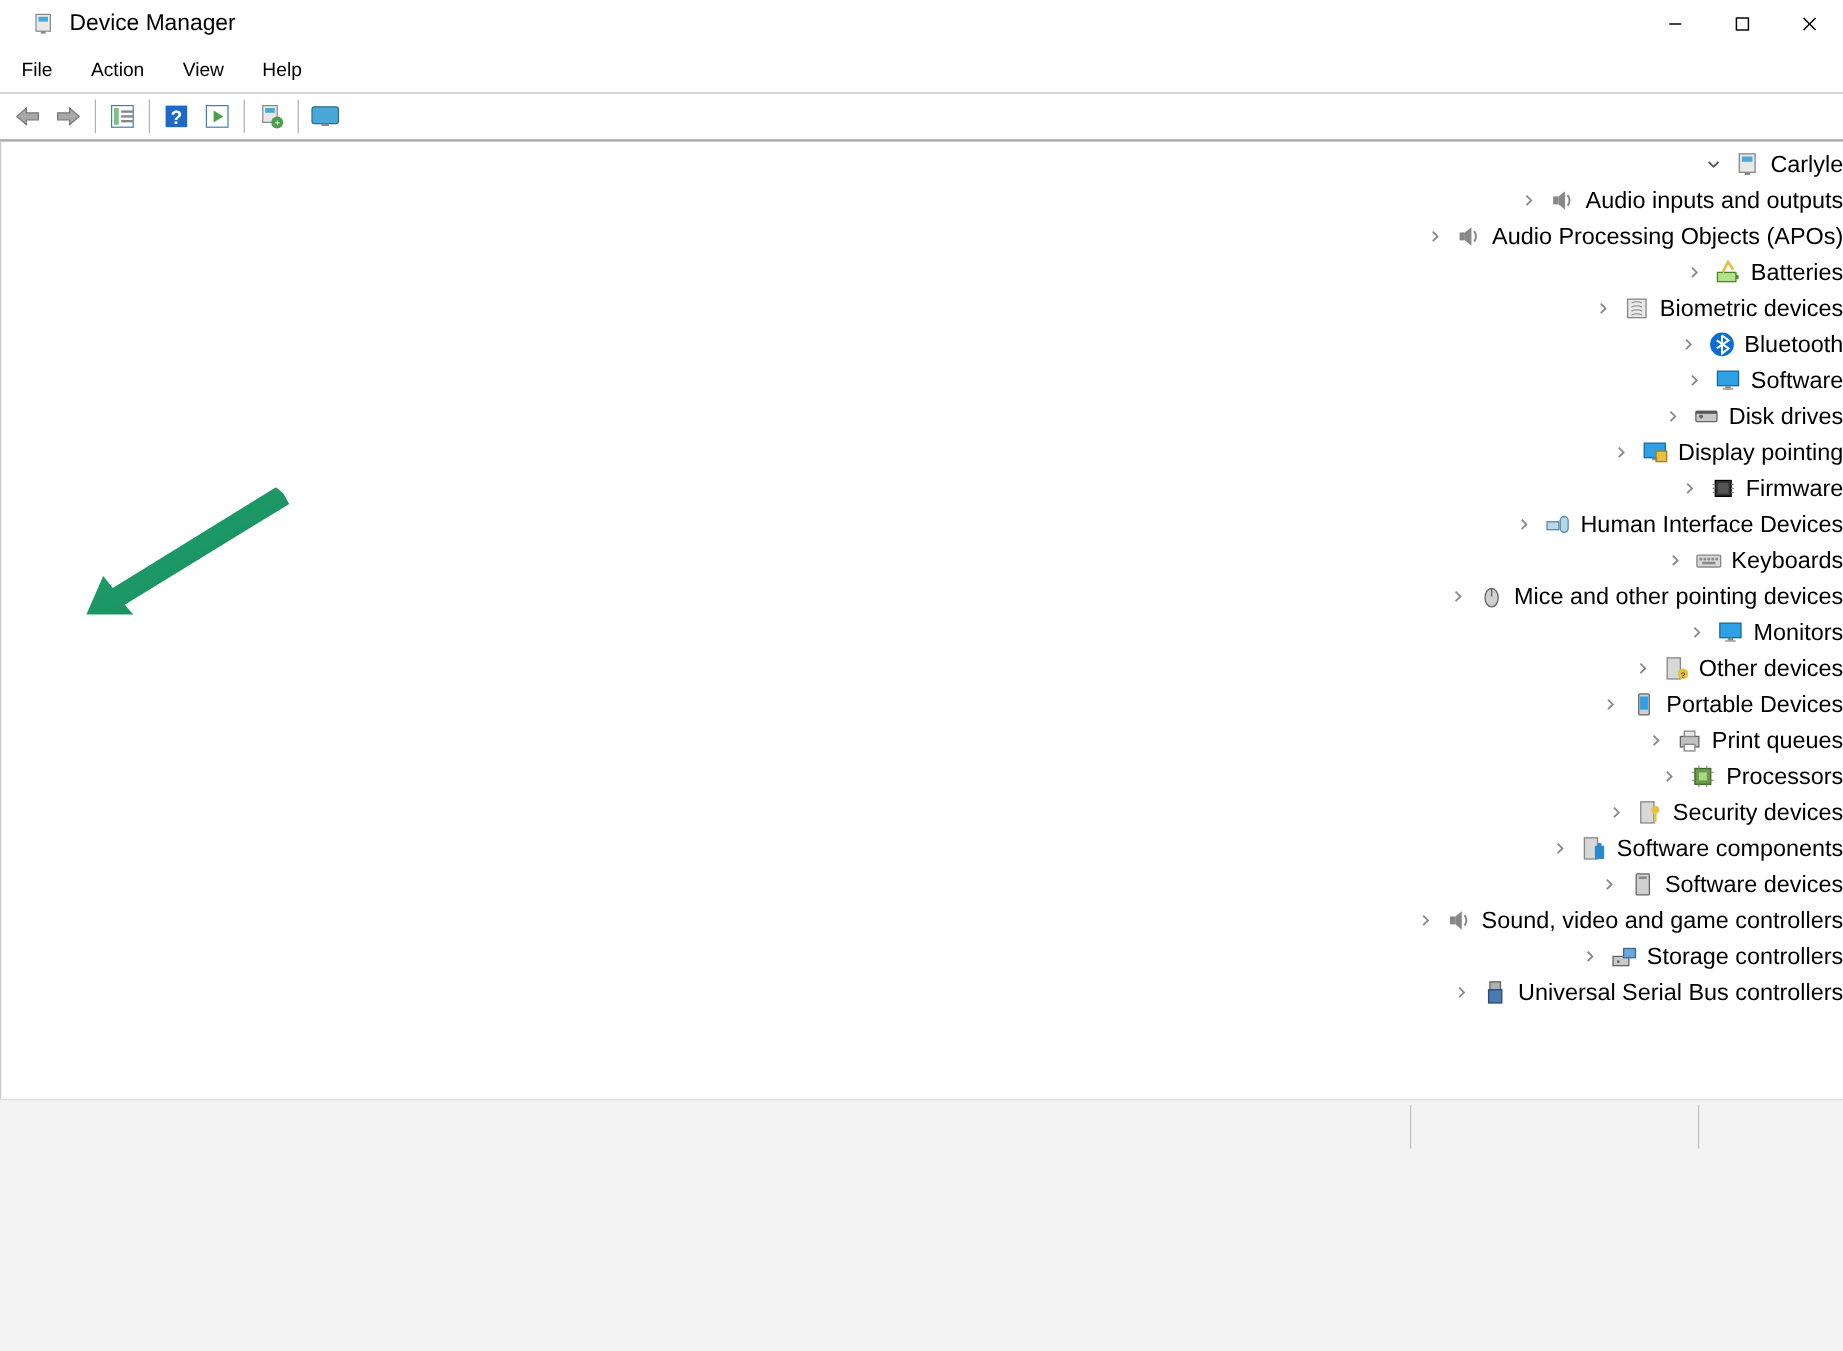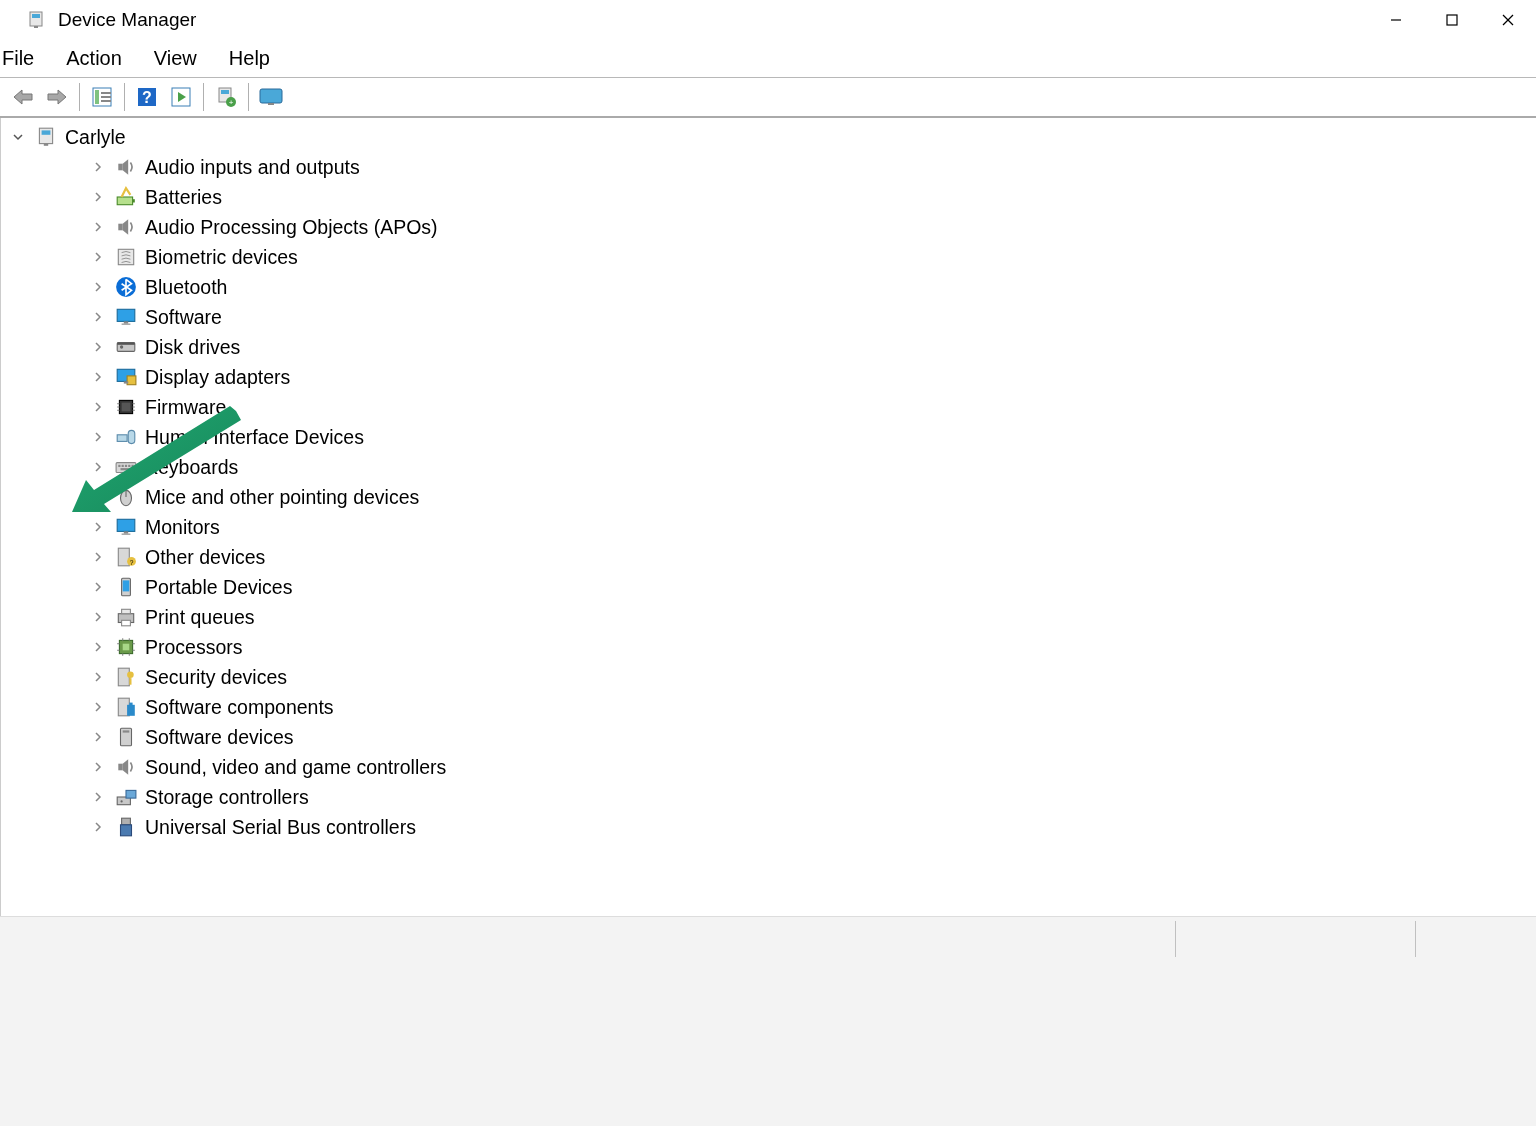--- a/index.html
+++ b/index.html
@@ -27,22 +27,22 @@
   .titlebar-spacer { flex: 1; }
   .win-btn {
     width: 56px; height: 40px;
     display: flex; align-items: center; justify-content: center;
   }
   .win-btn svg { stroke: #000; stroke-width: 1.2; fill: none; }
   .menubar {
     display: flex;
     align-items: center;
     height: 38px;
-    padding-left: 2px;
-    font-size: 20px;
+    padding-left: 18px;
+    font-size: 16px;
     border-bottom: 1px solid #b8b8b8;
   }
   .menubar-item { margin-right: 32px; }
   .toolbar {
     display: flex;
     align-items: center;
     height: 40px;
     padding-left: 6px;
     border-bottom: 2px solid #aaa;
   }
@@ -62,20 +62,21 @@
     height: calc(100% - 40px - 38px - 40px - 210px);
     overflow: hidden;
     position: relative;
   }
   .tree-row {
     display: flex;
     align-items: center;
     height: 30px;
     font-size: 19.5px;
     white-space: nowrap;
+    justify-content: flex-end;
   }
   .tree-row.root { padding-left: 8px; }
   .tree-row.child { padding-left: 40px; margin-left: 48px; }
   .expander {
     width: 18px; height: 18px;
     display: flex; align-items: center; justify-content: center;
     margin-right: 4px;
   }
   .expander svg { width: 12px; height: 12px; }
   .node-icon {
@@ -244,50 +245,50 @@
       <span>Audio inputs and outputs</span>
     </div>
     <div class="tree-row child">
       <span class="expander">
         <svg viewBox="0 0 12 12">
           <path d="M4 2 L8 6 L4 10" fill="none" stroke="#888" stroke-width="1.5"></path>
         </svg>
       </span>
       <span class="node-icon">
         <svg viewBox="0 0 20 20">
+          <rect x="3" y="7" width="4" height="6" fill="#888"></rect>
+          <polygon points="7,7 12,3 12,17 7,13" fill="#888"></polygon>
+          <path d="M14 6 Q17 10 14 14" fill="none" stroke="#888" stroke-width="1.5"></path>
+        </svg>
+      </span>
+      <span>Audio Processing Objects (APOs)</span>
+    </div>
+    <div class="tree-row child">
+      <span class="expander">
+        <svg viewBox="0 0 12 12">
+          <path d="M4 2 L8 6 L4 10" fill="none" stroke="#888" stroke-width="1.5"></path>
+        </svg>
+      </span>
+      <span class="node-icon">
+        <svg viewBox="0 0 20 20">
           <rect x="2" y="10" width="14" height="7" fill="#b6e08c" stroke="#4a8a2a"></rect>
           <rect x="16" y="12" width="2" height="3" fill="#4a8a2a"></rect>
           <path d="M6 10 L10 2 L14 8" fill="none" stroke="#e6c040" stroke-width="2"></path>
         </svg>
       </span>
       <span>Batteries</span>
     </div>
     <div class="tree-row child">
       <span class="expander">
         <svg viewBox="0 0 12 12">
           <path d="M4 2 L8 6 L4 10" fill="none" stroke="#888" stroke-width="1.5"></path>
         </svg>
       </span>
       <span class="node-icon">
         <svg viewBox="0 0 20 20">
-          <rect x="3" y="7" width="4" height="6" fill="#888"></rect>
-          <polygon points="7,7 12,3 12,17 7,13" fill="#888"></polygon>
-          <path d="M14 6 Q17 10 14 14" fill="none" stroke="#888" stroke-width="1.5"></path>
-        </svg>
-      </span>
-      <span>Audio Processing Objects (APOs)</span>
-    </div>
-    <div class="tree-row child">
-      <span class="expander">
-        <svg viewBox="0 0 12 12">
-          <path d="M4 2 L8 6 L4 10" fill="none" stroke="#888" stroke-width="1.5"></path>
-        </svg>
-      </span>
-      <span class="node-icon">
-        <svg viewBox="0 0 20 20">
           <rect x="3" y="3" width="14" height="14" fill="#e8e8e8" stroke="#888"></rect>
           <path d="M6 6 Q10 4 14 6 M6 9 Q10 7 14 9 M6 12 Q10 10 14 12 M6 15 Q10 13 14 15" fill="none" stroke="#888" stroke-width="0.8"></path>
         </svg>
       </span>
       <span>Biometric devices</span>
     </div>
     <div class="tree-row child">
       <span class="expander">
         <svg viewBox="0 0 12 12">
           <path d="M4 2 L8 6 L4 10" fill="none" stroke="#888" stroke-width="1.5"></path>
@@ -337,21 +338,21 @@
           <path d="M4 2 L8 6 L4 10" fill="none" stroke="#888" stroke-width="1.5"></path>
         </svg>
       </span>
       <span class="node-icon">
         <svg viewBox="0 0 20 20">
           <rect x="2" y="3" width="16" height="11" fill="#2ea0e6" stroke="#1a6a9a"></rect>
           <rect x="11" y="9" width="8" height="8" fill="#e6c040" stroke="#a08020"></rect>
           <rect x="8" y="14" width="4" height="2" fill="#888"></rect>
         </svg>
       </span>
-      <span>Display adapters</span>
+      <span>Display pointing</span>
     </div>
     <div class="tree-row child">
       <span class="expander">
         <svg viewBox="0 0 12 12">
           <path d="M4 2 L8 6 L4 10" fill="none" stroke="#888" stroke-width="1.5"></path>
         </svg>
       </span>
       <span class="node-icon">
         <svg viewBox="0 0 20 20">
           <rect x="4" y="4" width="12" height="12" fill="#333" stroke="#000"></rect>

